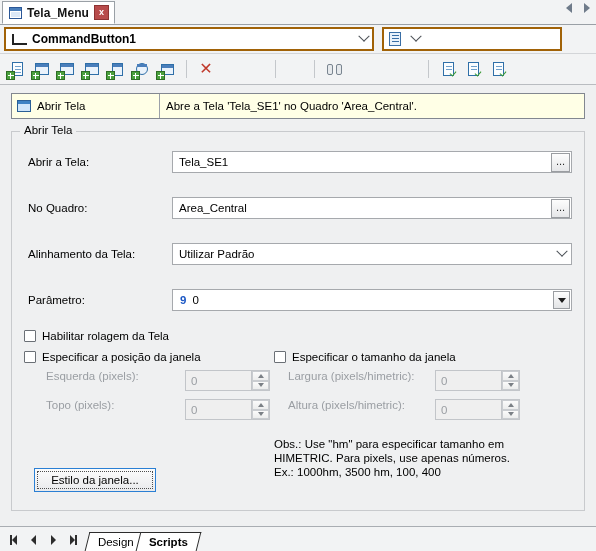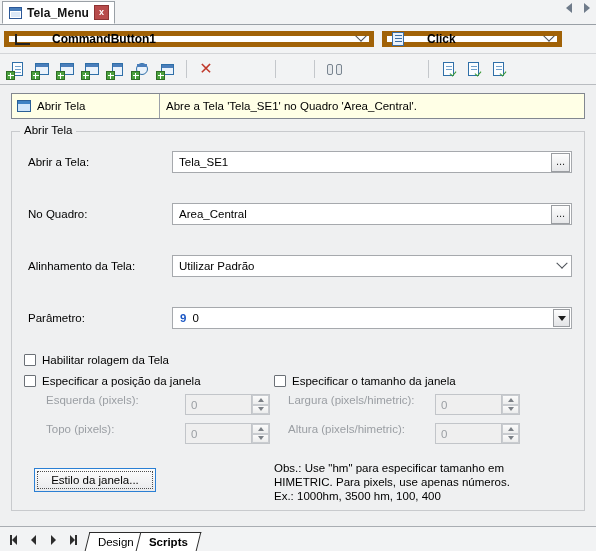--- a/index.html
+++ b/index.html
@@ -105,29 +105,28 @@
     height: 28px;
     background: #f2f3f4;
     display: flex;
     align-items: center;
     padding: 0 4px;
     gap: 4px;
     flex: 0 0 auto;
     border-bottom: 1px solid #d3d5d8;
   }
   .combo {
-    height: 16px;
+    height: 24px;
     background: #ffffff;
-    border: 5px solid #a16207;
-    display: flex;
-    align-items: center;
-    box-sizing: border-box;
-    position: relative;
-    cursor: pointer;
-    gap: 17px;
+    border: 2px solid #a16207;
+    display: flex;
+    align-items: center;
+    box-sizing: border-box;
+    position: relative;
+    cursor: pointer;
   }
   .combo.object { flex: 0 0 370px; padding-left: 6px; }
   .combo.event  { flex: 0 0 180px; padding-left: 5px; margin-left: 4px; }
   .combo .ctext {
     font-weight: bold;
     font-size: 12px;
     flex: 1;
     white-space: nowrap;
     overflow: hidden;
   }
@@ -333,21 +332,21 @@
     left: 8px;
     background: #eff0f1;
     padding: 0 4px;
     font-size: 11.5px;
   }
 
   .row {
     display: flex;
     align-items: center;
     height: 32px;
-    margin-bottom: 20px;
+    margin-bottom: 14px;
   }
   .row .lbl {
     width: 148px;
     flex: 0 0 148px;
     font-size: 11.5px;
     padding-left: 4px;
     box-sizing: border-box;
   }
   .field {
     flex: 1;
@@ -610,21 +609,20 @@
   <div class="selector-bar">
     <div class="combo object">
       <span class="cb-glyph"></span>
       <span class="ctext">CommandButton1</span>
       <span class="arrow-box">
           <span class="chev"></span>
         </span>
     </div>
     <div class="combo event">
       <span class="evt-icon"></span>
-      <span class="ctext">Click</span>
       <span class="arrow-box">
           <span class="chev"></span>
         </span>
     </div>
   </div>
 
   <div class="toolbar">
     <div class="tb">
       <span class="doc-shape"></span>
         <span class="plus-badge"></span>

